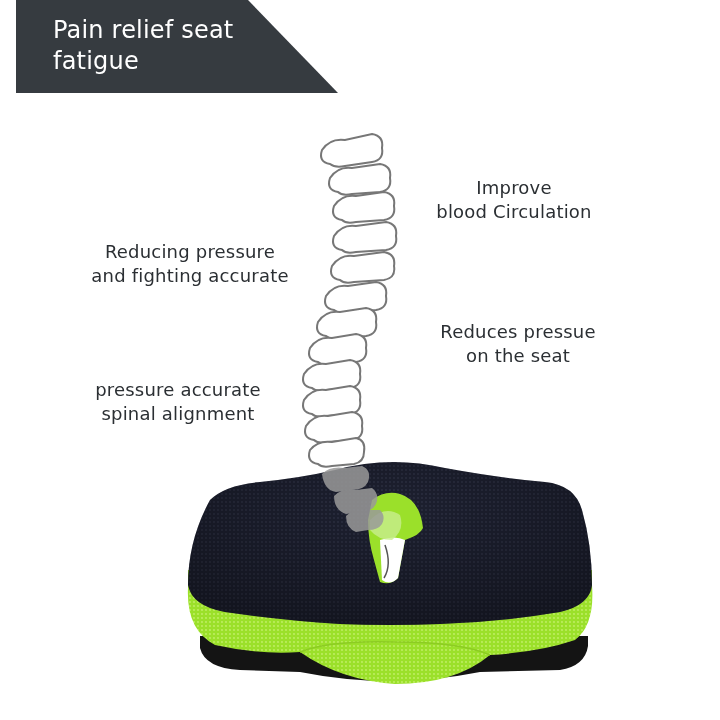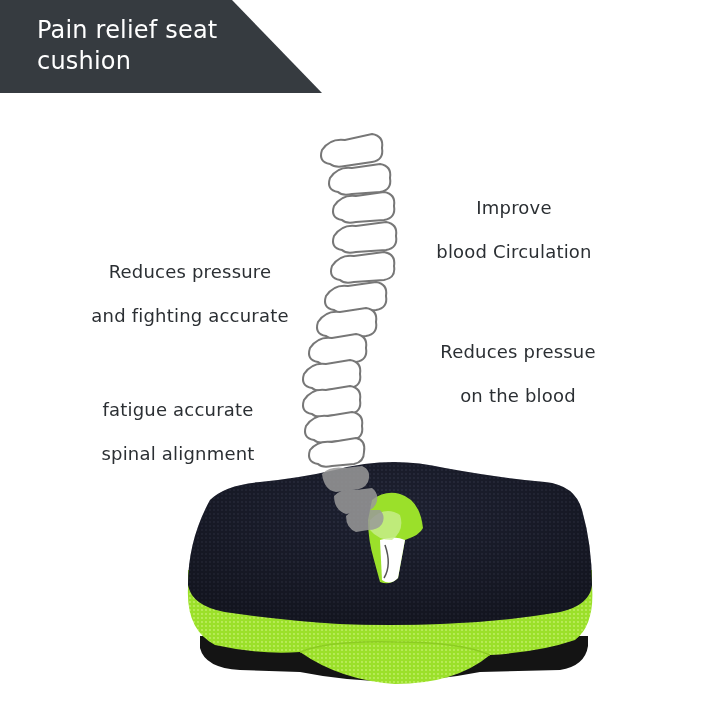--- a/index.html
+++ b/index.html
@@ -1,36 +1,36 @@
 <!DOCTYPE html>
 <html><head>
 <meta charset="utf-8">
 <style>
   html, body { margin: 0; padding: 0; }
   body { width: 720px; height: 720px; background: #ffffff; position: relative; overflow: hidden;
          font-family: "DejaVu Sans", sans-serif; }
-  .banner { position: absolute; left: 0; top: 0; width: 322px; height: 93px; }
+  .banner { position: absolute; left: 16px; top: 0; width: 322px; height: 93px; }
   .banner svg { position: absolute; left: 0; top: 0; }
   .banner-title { position: absolute; left: 37px; top: 15px; width: 240px; color: #ffffff;
                   font-size: 24px; line-height: 31px; font-weight: 500; letter-spacing: 0.2px; }
   .feature { position: absolute; color: #2b2f33; font-size: 18px; line-height: 24px;
              text-align: center; white-space: nowrap; letter-spacing: 0.2px; }
-  .feature span { display: block; margin-top: 20px; }
+  .feature span { display: block; }
   .art { position: absolute; left: 0; top: 0; }
 </style>
 </head>
 <body>
 
 <div class="banner">
   <svg width="322" height="93" viewBox="0 0 322 93">
     <polygon points="0,0 232,0 322,93 0,93" fill="#363b40"></polygon>
   </svg>
   <div class="banner-title">
     <span style="display:block">Pain relief seat</span>
-    <span style="display:block">cushion</span>
+    <span style="display:block">fatigue</span>
   </div>
 </div>
 
 <svg class="art" width="720" height="720" viewBox="0 0 720 720">
   <defs>
     <pattern id="mesh" width="4" height="4" patternUnits="userSpaceOnUse">
       <rect width="4" height="4" fill="#1d2030"></rect>
       <circle cx="2" cy="2" r="0.9" fill="#2e3245"></circle>
     </pattern>
     <pattern id="gmesh" width="4" height="4" patternUnits="userSpaceOnUse">
@@ -88,25 +88,25 @@
     <path d="M346,516 Q354,508 366,510 L380,510 Q386,516 382,524 Q378,530 368,530 L356,532 Q346,528 346,516 Z"></path>
   </g>
 </svg>
 
 <div class="feature" style="left:424px; top:176px; width:180px;">
   <span>Improve</span>
   <span>blood Circulation</span>
 </div>
 
 <div class="feature" style="left:82px; top:240px; width:216px;">
-  <span>Reduces pressure</span>
+  <span>Reducing pressure</span>
   <span>and fighting accurate</span>
 </div>
 
 <div class="feature" style="left:428px; top:320px; width:180px;text-align:center;">
   <span>Reduces pressue</span>
-  <span>on the blood</span>
+  <span>on the seat</span>
 </div>
 
 <div class="feature" style="left:88px; top:378px; width:180px;">
-  <span>fatigue accurate</span>
+  <span>pressure accurate</span>
   <span>spinal alignment</span>
 </div>
 
 </body></html>

